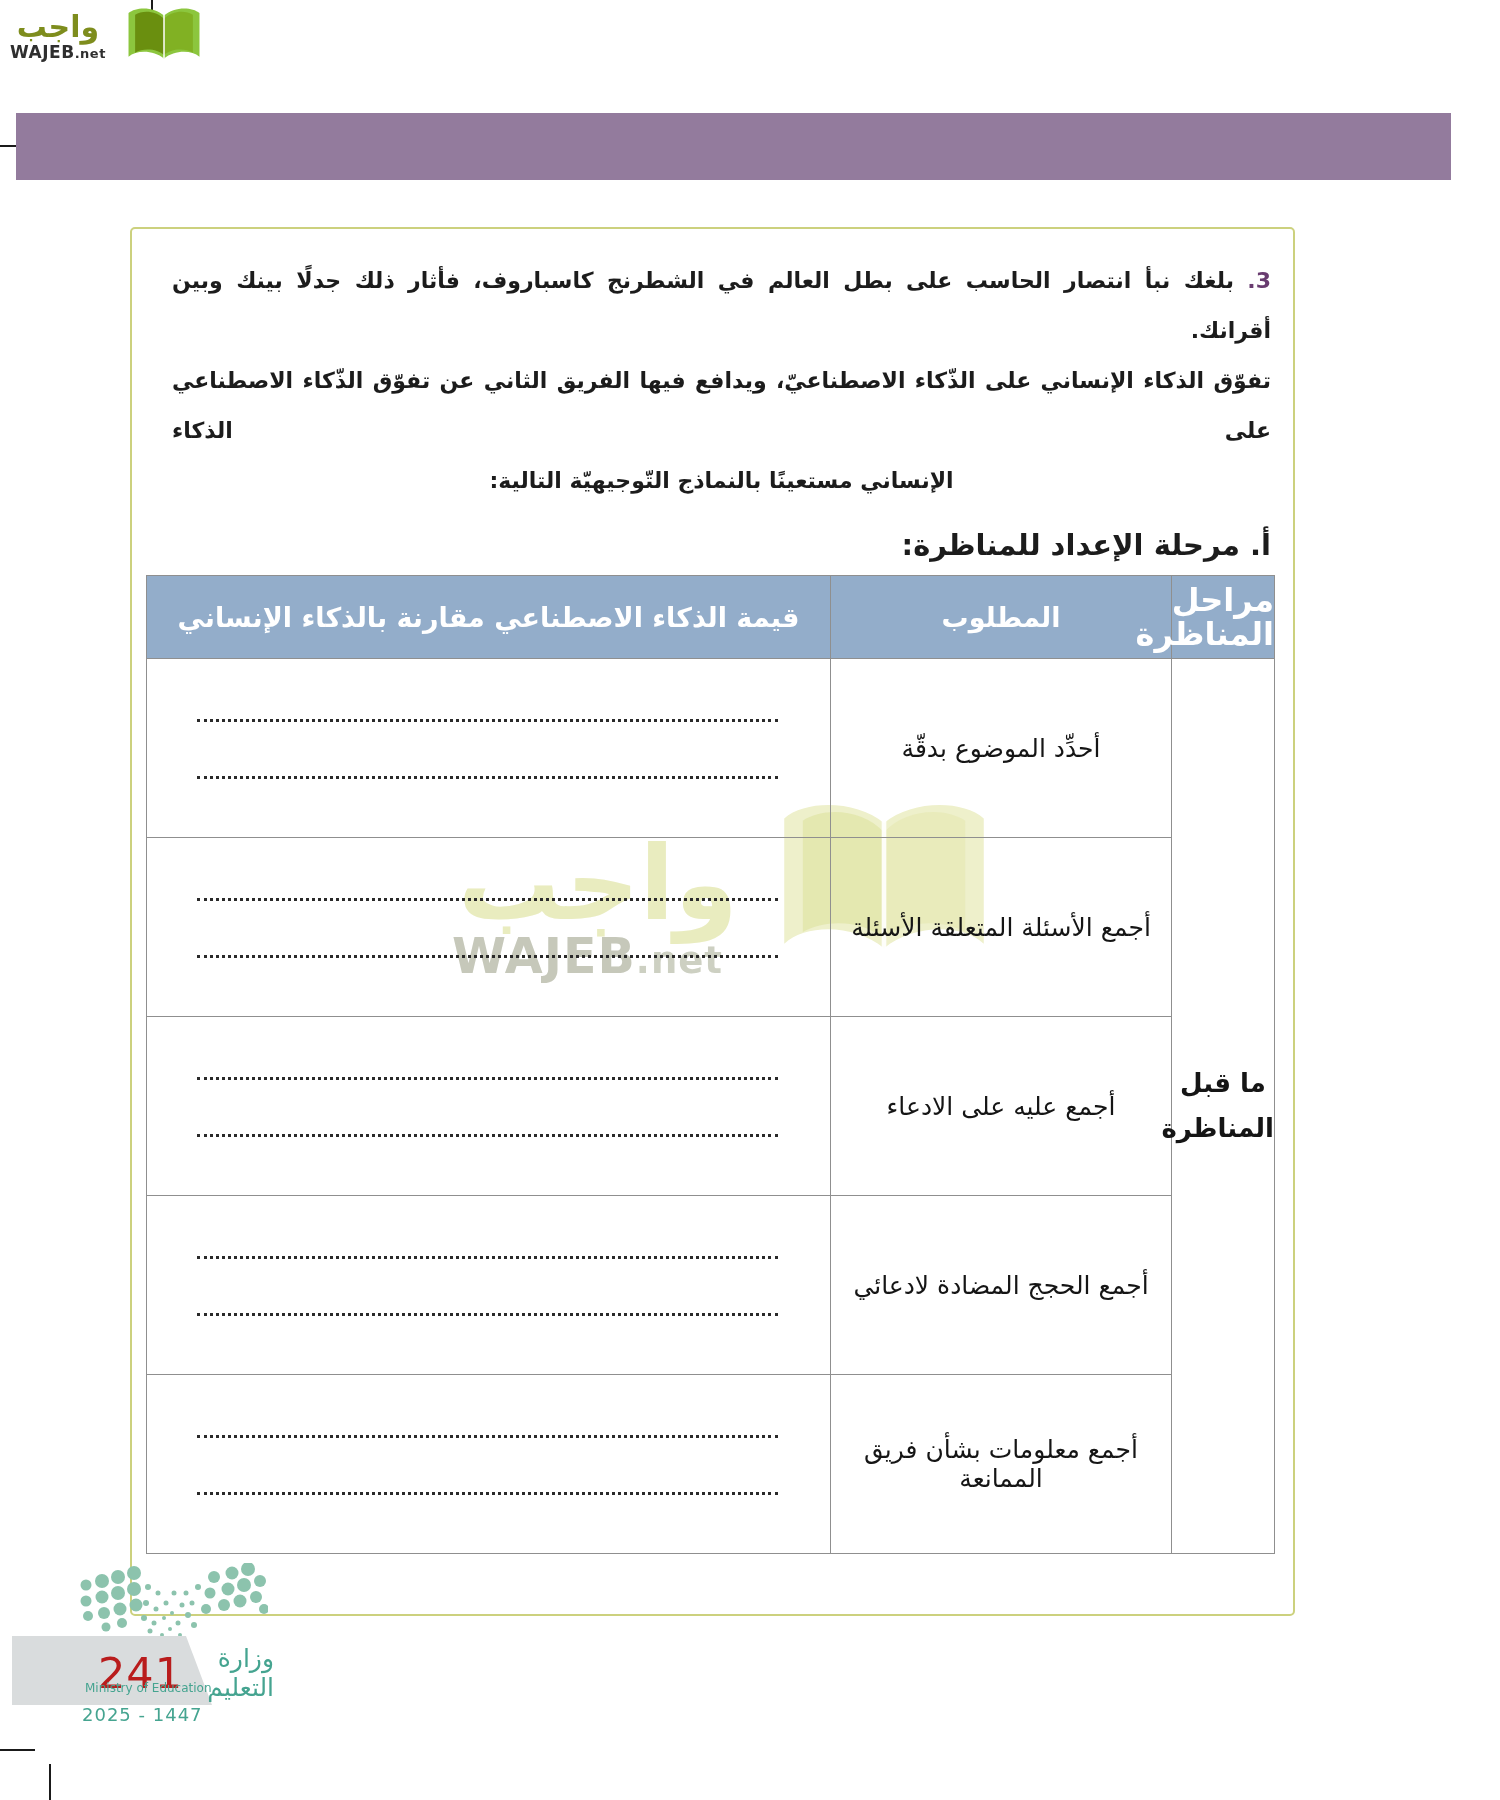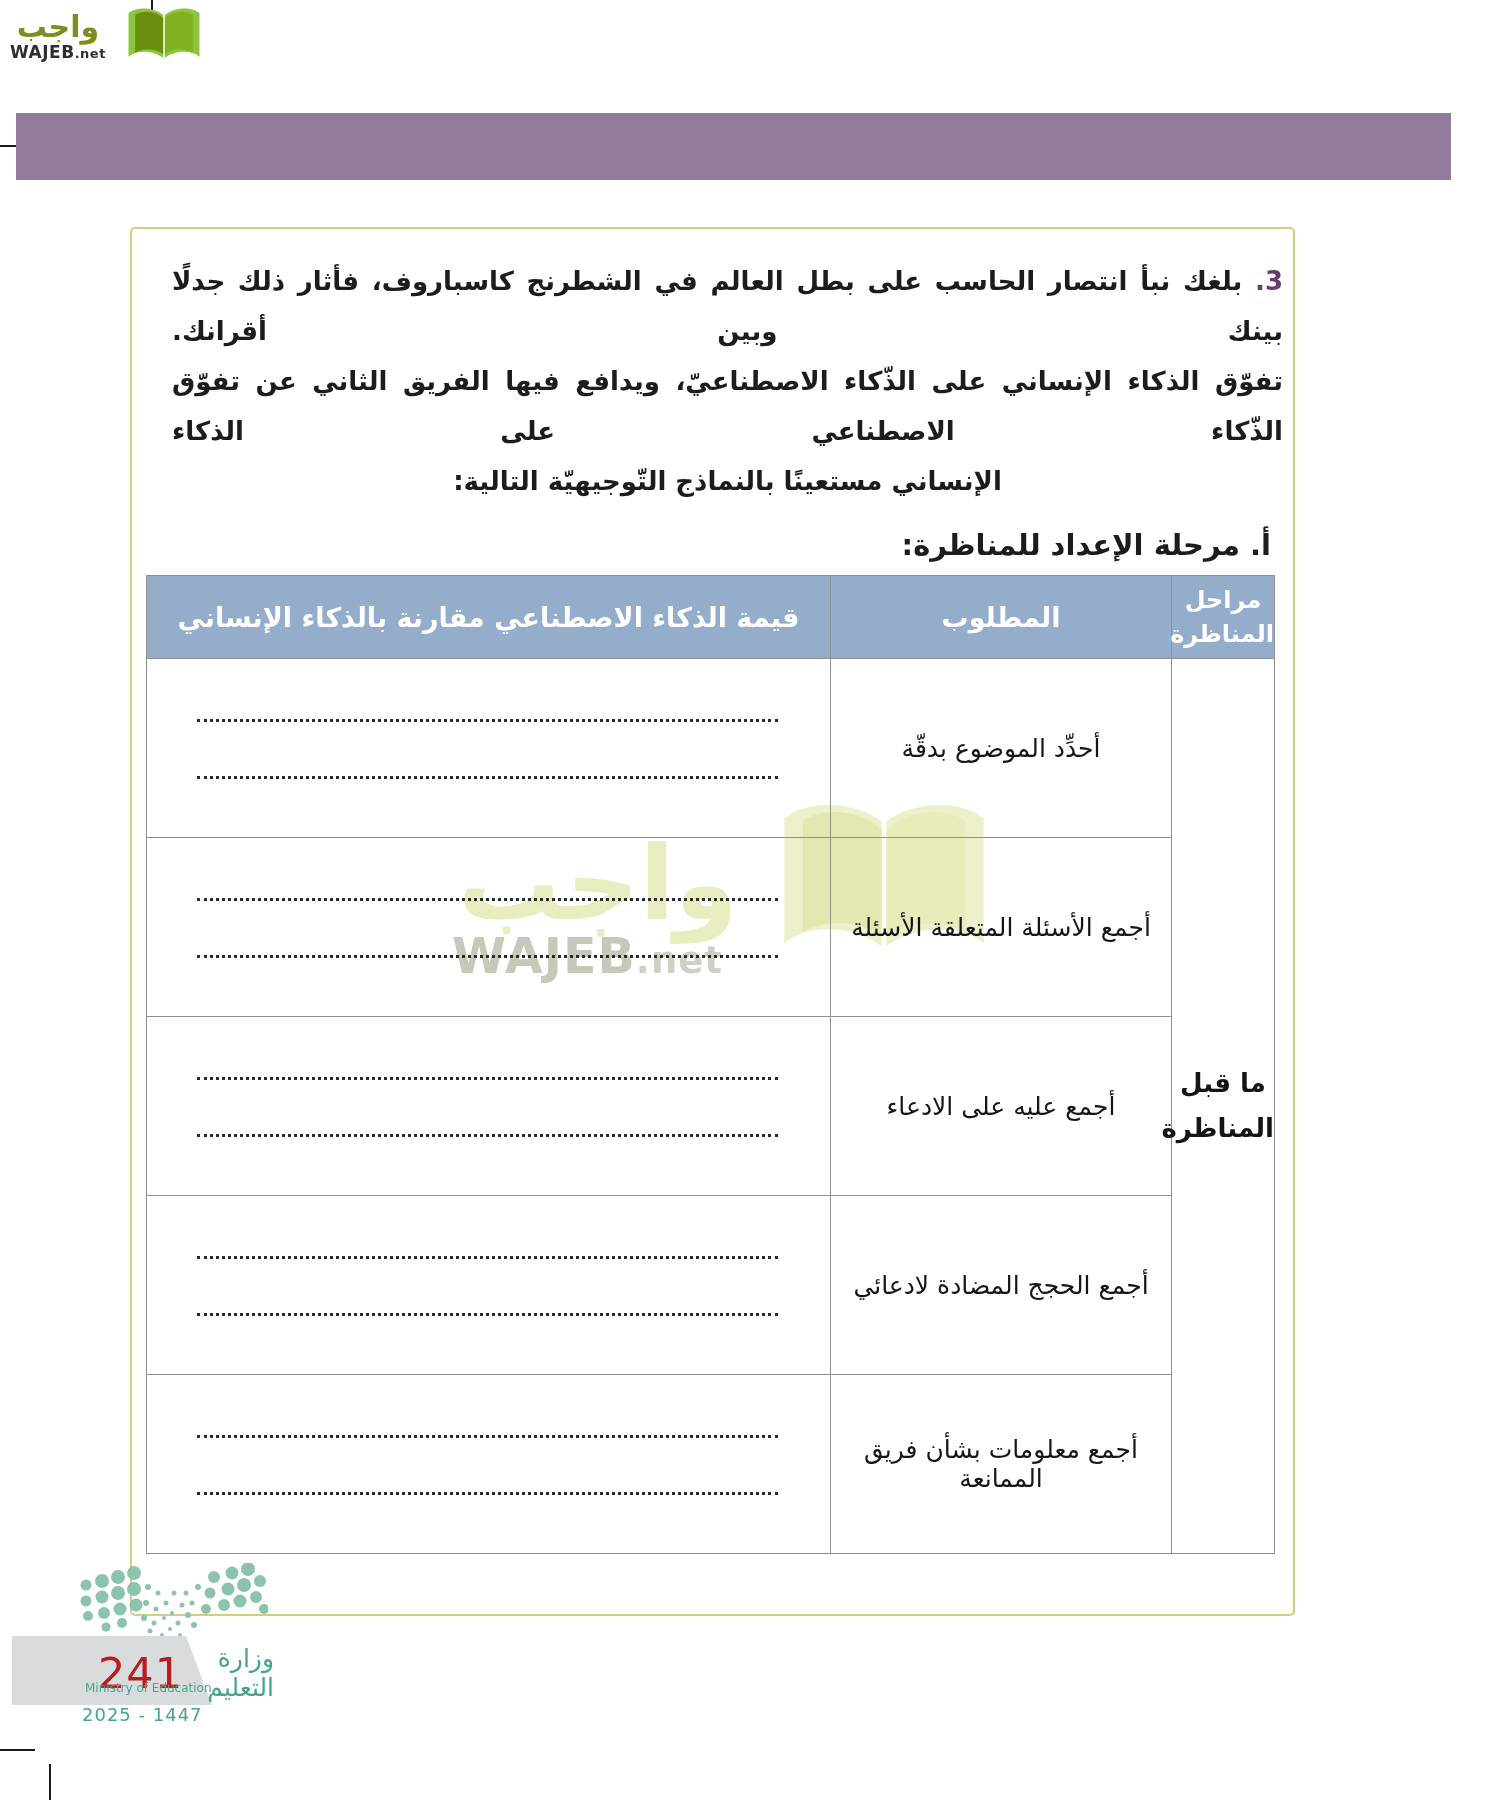--- a/index.html
+++ b/index.html
@@ -35,40 +35,40 @@
   .wm-en .tld { font-size:37px; color:#cdd0c2; }
   .wm-book { left:768px; top:790px; }
 
   
   .content-box {
     position:absolute; left:130px; top:227px; width:1165px; height:1389px;
     border:2px solid #ccd17e; border-radius:5px; background:transparent;
   }
 
   
-  .exercise { direction:rtl; padding:27px 10px 0 40px; color:#1c1c1c;
-              font-size:26px; font-weight:bold; }
+  .exercise { direction:rtl; padding:27px 22px 0 40px; color:#1c1c1c;
+              font-size:22px; font-weight:bold; }
   .exercise .line { line-height:50px; text-align:justify; text-align-last:justify; }
   .exercise .line.centered { text-align:center; text-align-last:center; }
   .exercise .num { color:#693c70; }
 
   .section-heading { direction:rtl; margin-top:22px; padding:0 22px;
     font-size:29px; font-weight:bold; color:#1c1c1c; text-align:right; }
 
   
   .tbl-wrap { position:absolute; left:14px; top:346px; }
   table.debate { border-collapse:collapse; table-layout:fixed; direction:rtl;
                  width:1128px; background:transparent; }
   table.debate col.c-stage { width:103px; }
   table.debate col.c-req   { width:341px; }
   table.debate col.c-val   { width:684px; }
   table.debate th, table.debate td { border:1px solid #8f8f8f; }
   table.debate thead tr { height:83px; }
   table.debate th { background:#93adca; color:#ffffff; font-weight:bold; text-align:center; vertical-align:middle; }
-  th.h-stage { font-size:24px; line-height:34px; }
+  th.h-stage { font-size:32px; line-height:34px; }
   th.h-req   { font-size:27px;margin-top:25px; }
   th.h-val   { font-size:27px;margin-left:11px; }
   table.debate tbody tr { height:179px; }
   td.stage-cell { text-align:center; vertical-align:middle; background:transparent;
                   font-size:26px; font-weight:bold; color:#151515; line-height:45px; }
   td.req-cell { text-align:center; vertical-align:middle; background:transparent;
                 font-size:25px; color:#151515; padding:0 8px; }
   td.val-cell { vertical-align:top; background:transparent; }
   .dotline { height:0; border-bottom:3px dotted #2a2a2a; margin:0 52px 0 50px; }
   .dotline.l1 { margin-top:60px; }

